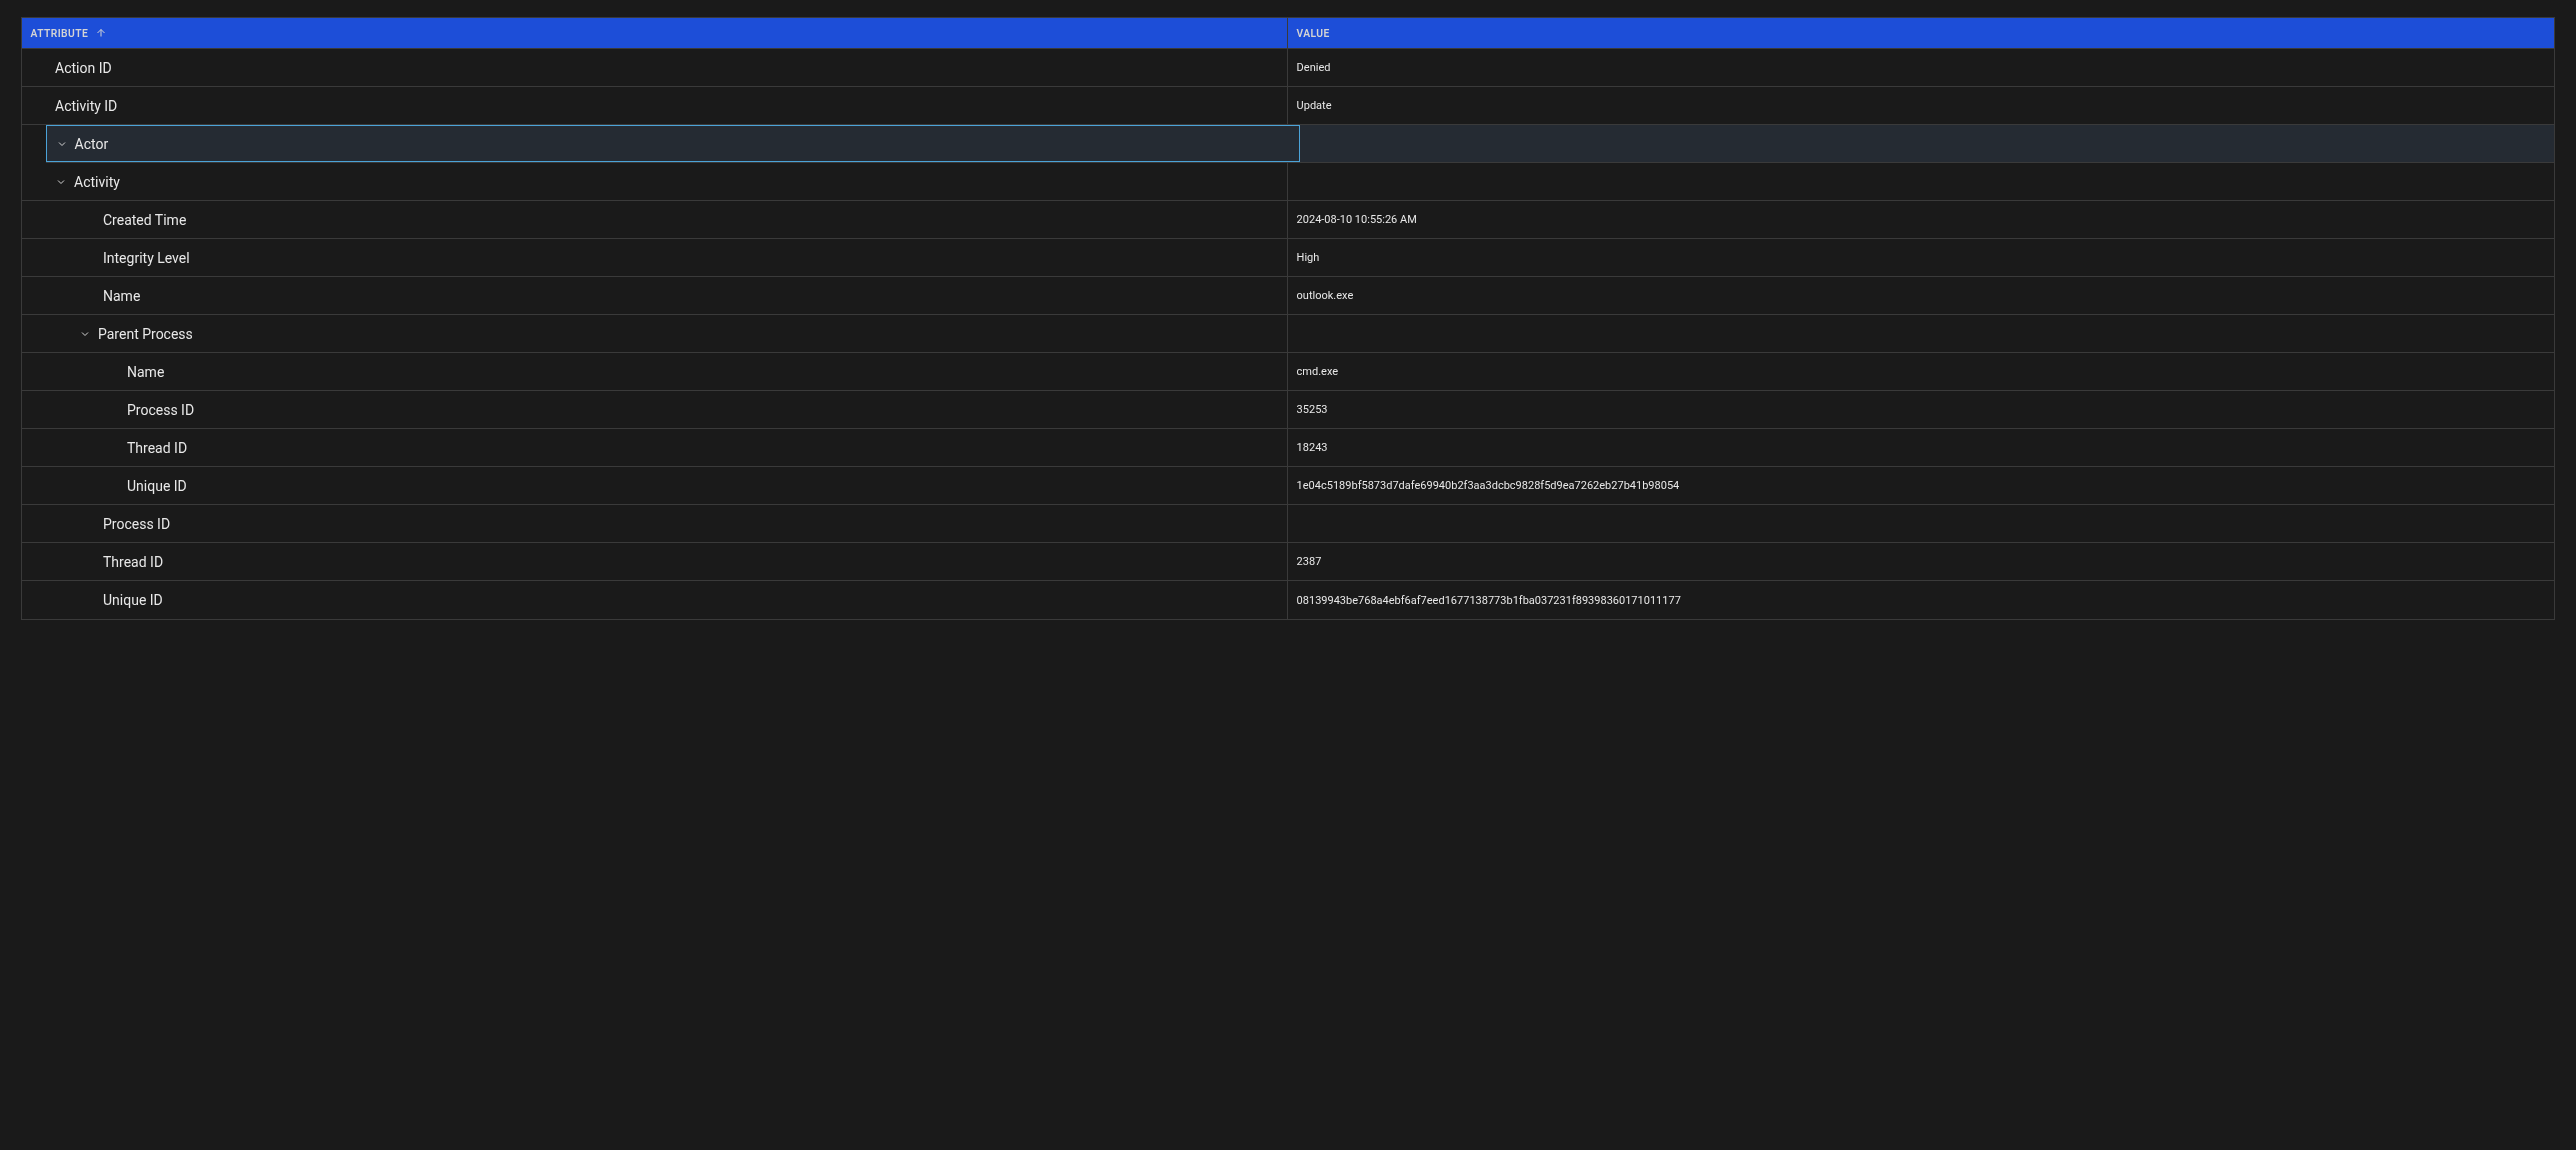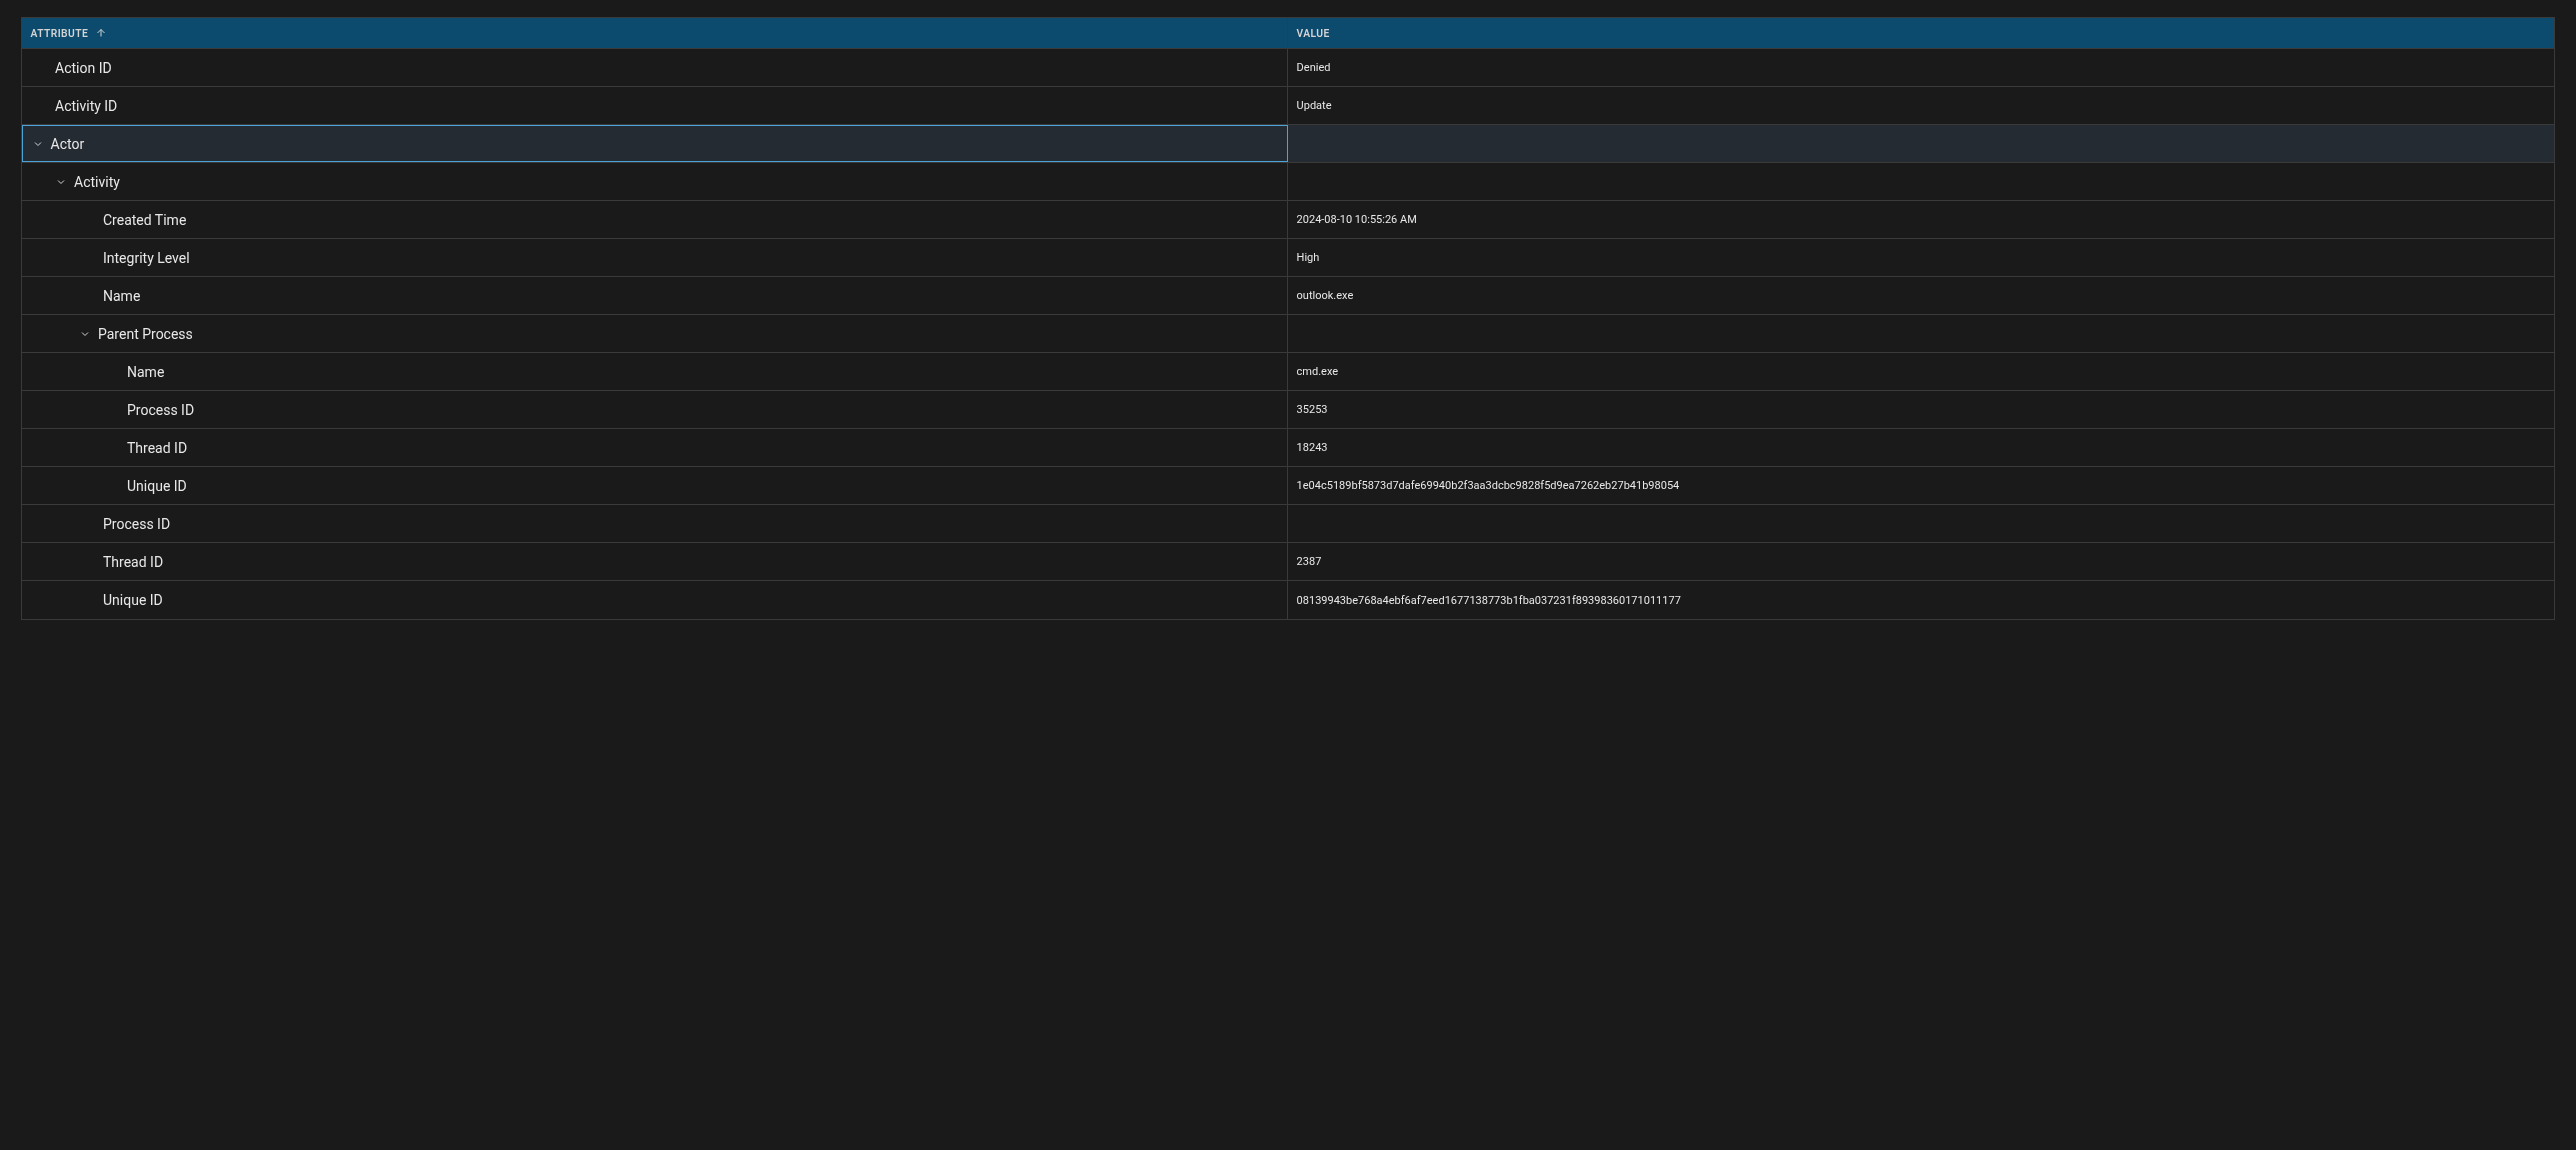--- a/index.html
+++ b/index.html
@@ -12,21 +12,21 @@
       font-family: -apple-system, BlinkMacSystemFont, "Segoe UI", Roboto, sans-serif;
       color: #d4d4d4;
       padding: 17px 21px;
     }
     .table-container {
       border: 0.9px solid #3a3a3a;
       background-color: #1a1a1a;
     }
     .table-header {
       display: flex;
-      background-color: #0c4a6e;
+      background-color: #1d4ed8;
       border-bottom: 0.9px solid #3a3a3a;
     }
     .header-cell {
       padding: 8.6px 8.6px;
       font-size: 10.3px;
       font-weight: 600;
       letter-spacing: 0.4px;
       color: #d4d4d4;
       display: flex;
       align-items: center;
@@ -53,20 +53,21 @@
     .table-row {
       display: flex;
       border-bottom: 0.9px solid #3a3a3a;
       min-height: 38px;
     }
     .table-row:last-child {
       border-bottom: none;
     }
     .row-selected {
       background-color: #252b33;
+      margin-left: 24px;
     }
     .row-selected .attr-cell {
       border: 0.9px solid #4ba3d8;
     }
     .attr-cell {
       width: 50%;
       border-right: 0.9px solid #3a3a3a;
       padding: 9.5px 8.6px;
       display: flex;
       align-items: center;

